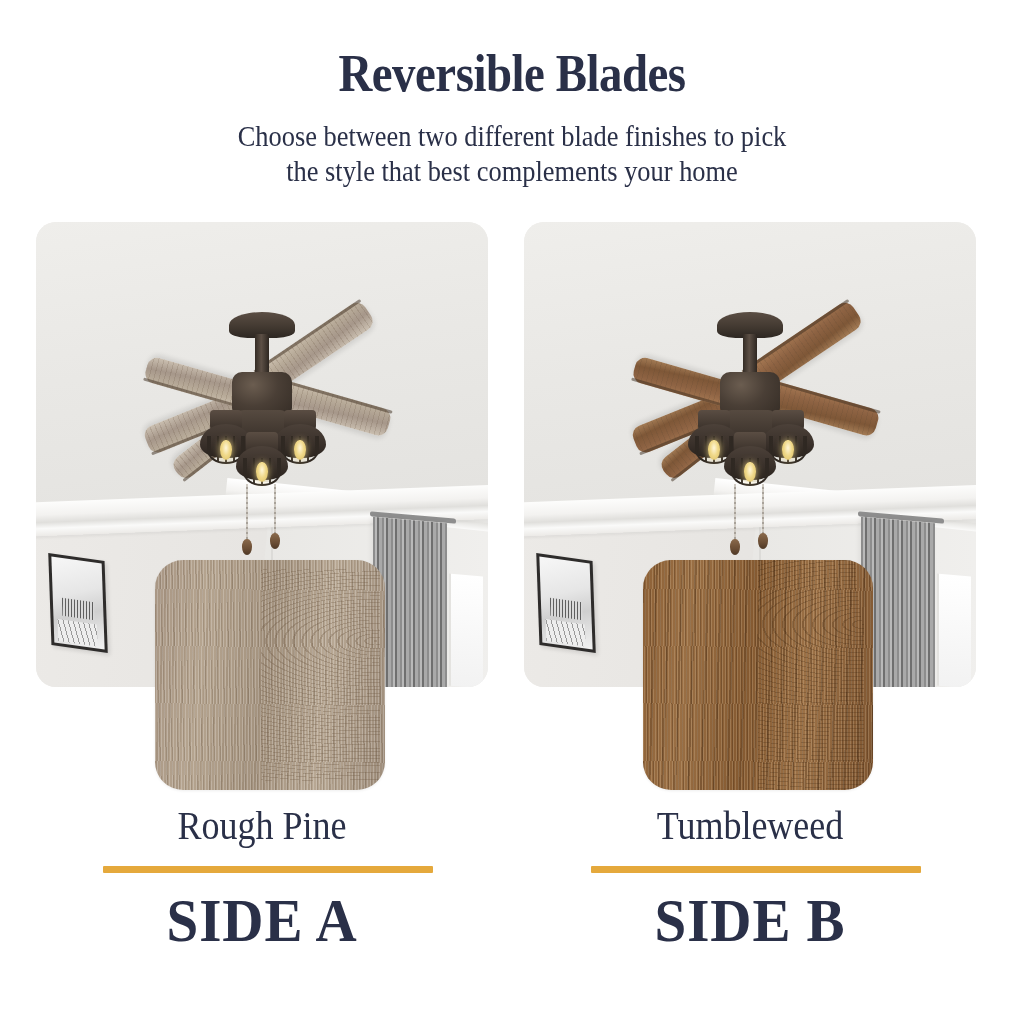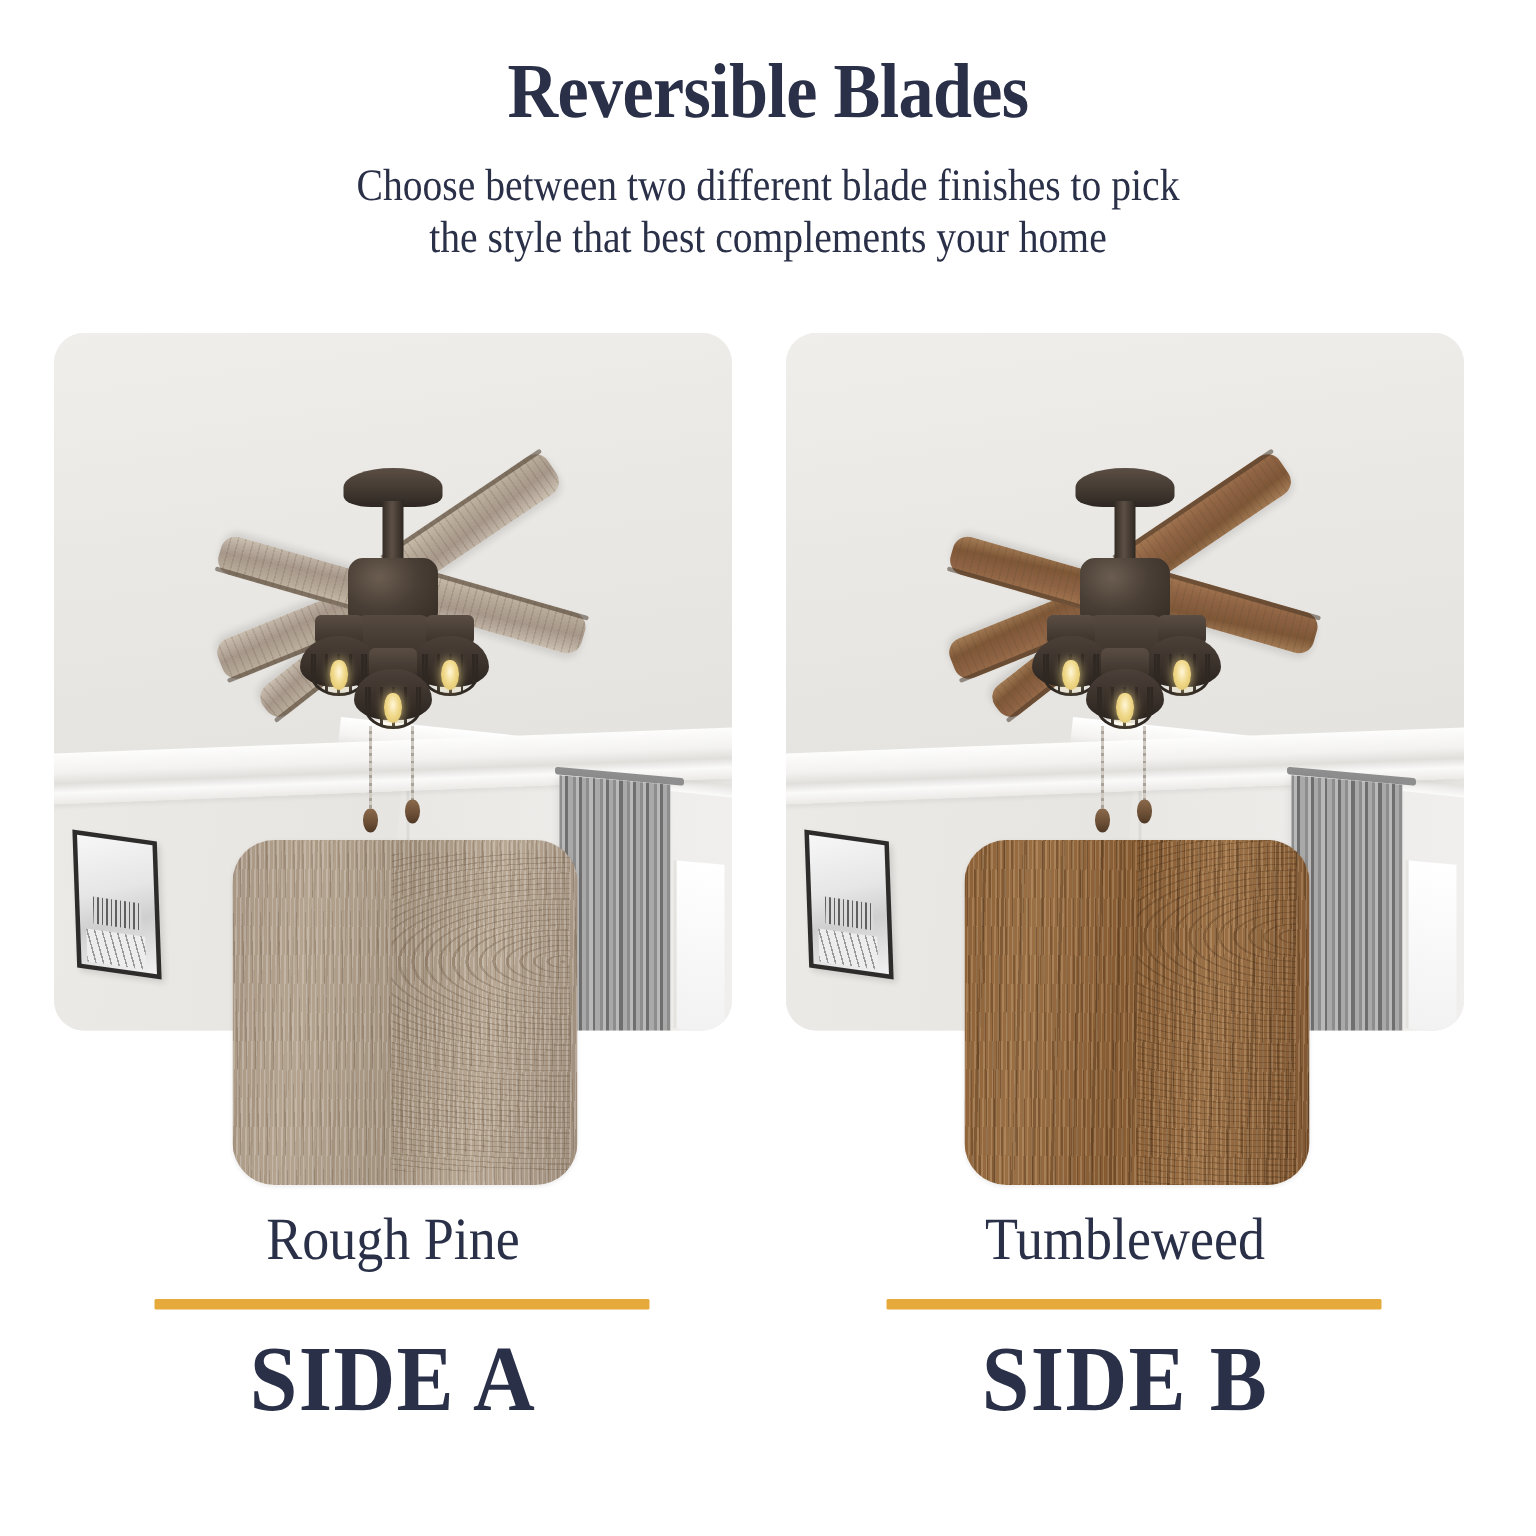--- a/index.html
+++ b/index.html
@@ -7,21 +7,21 @@
   body {
     background:#ffffff;
     font-family:"Liberation Serif", "DejaVu Serif", serif;
     color:#2a3048;
     overflow:hidden;
     position:relative;
   }
   .page { position:relative; width:1024px; height:1024px; }
 
   
-  .header { position:absolute; left:0; top:0; width:1024px; text-align:center; }
+  .header { position:absolute; left:0; top:12px; width:1024px; text-align:center; }
   .title {
     font-size:52px; font-weight:700; letter-spacing:-0.5px;
     color:#2a3048; line-height:1.0; padding-top:36px;
     transform:scaleX(0.9); transform-origin:center top;
   }
   .subtitle {
     font-size:30px; font-weight:400; color:#2a3048;
     line-height:1.18; padding-top:18px;
     transform:scaleX(0.88); transform-origin:center top;
   }

